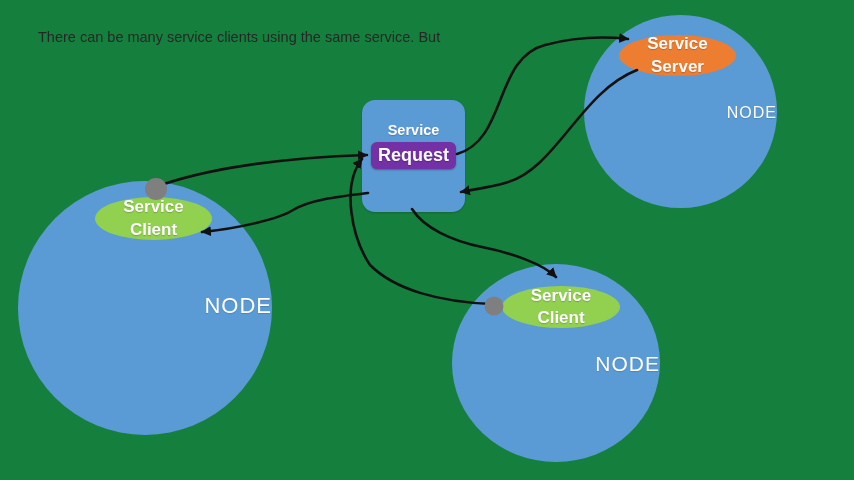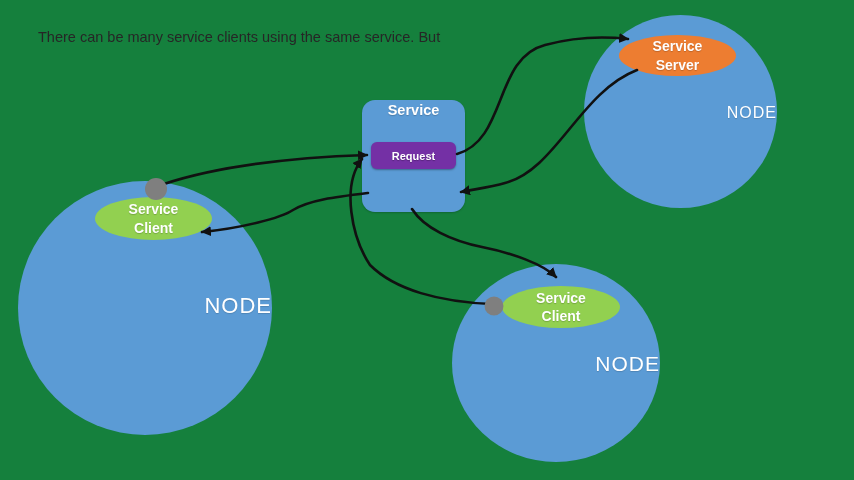--- a/index.html
+++ b/index.html
@@ -21,39 +21,39 @@
   .node-title{
     position:absolute;width:100%;text-align:right;color:#ffffff;font-weight:normal;
     letter-spacing:1px;text-shadow:0 1px 1px rgba(0,0,0,0.15);
   }
   #node-left .node-title{top:112px;font-size:22px;}
   #node-topright .node-title{top:89px;font-size:16px;}
   #node-bottom .node-title{top:88px;font-size:21px;}
 
   .member{
     position:absolute;border-radius:50%;display:flex;align-items:center;justify-content:center;
-    color:#ffffff;font-weight:bold;font-size:14px;line-height:1.3;text-align:center;
+    color:#ffffff;font-weight:bold;font-size:17px;line-height:1.3;text-align:center;
     text-shadow:0 1px 1px rgba(0,0,0,0.2);
   }
   .member .wrap{width:62px;}
   #member-left{left:77px;top:16px;width:117px;height:43px;background:var(--client-green,#92D050);}
   #member-topright{left:35px;top:20px;width:117px;height:41px;background:var(--server-orange,#ED7D31);}
   #member-bottom{left:50px;top:22px;width:118px;height:42px;background:var(--client-green,#92D050);}
 
   .service-box{
     position:absolute;left:362px;top:100px;width:103px;height:112px;border-radius:13px;
     background:var(--node-blue,#5B9BD5);box-shadow:0 1px 2px rgba(0,0,0,0.2);
   }
   .service-title{
-    margin-top:2px;text-align:center;color:#ffffff;font-weight:bold;font-size:14.5px;
+    margin-top:22px;text-align:center;color:#ffffff;font-weight:bold;font-size:14.5px;
     text-shadow:0 1px 1px rgba(0,0,0,0.2);
   }
   .msg{
     position:absolute;height:27px;border-radius:6px;background:var(--message-purple,#7430A5);
-    color:#ffffff;font-weight:bold;font-size:11px;display:flex;align-items:center;justify-content:center;
+    color:#ffffff;font-weight:bold;font-size:18px;display:flex;align-items:center;justify-content:center;
     box-shadow:0 1px 2px rgba(0,0,0,0.35);text-shadow:0 1px 1px rgba(0,0,0,0.25);
   }
   #msg-request{left:9px;top:42px;width:85px;}
   #msg-response{left:8px;top:81px;width:87px;}
 
   svg.overlay{position:absolute;left:0;top:0;pointer-events:none;}
   .arrow{fill:none;stroke:var(--arrow-black,#111111);stroke-width:2.6;stroke-linecap:round;}
   .dot{fill:var(--connector-gray,#7F7F7F);}
 </style>
 </head>

